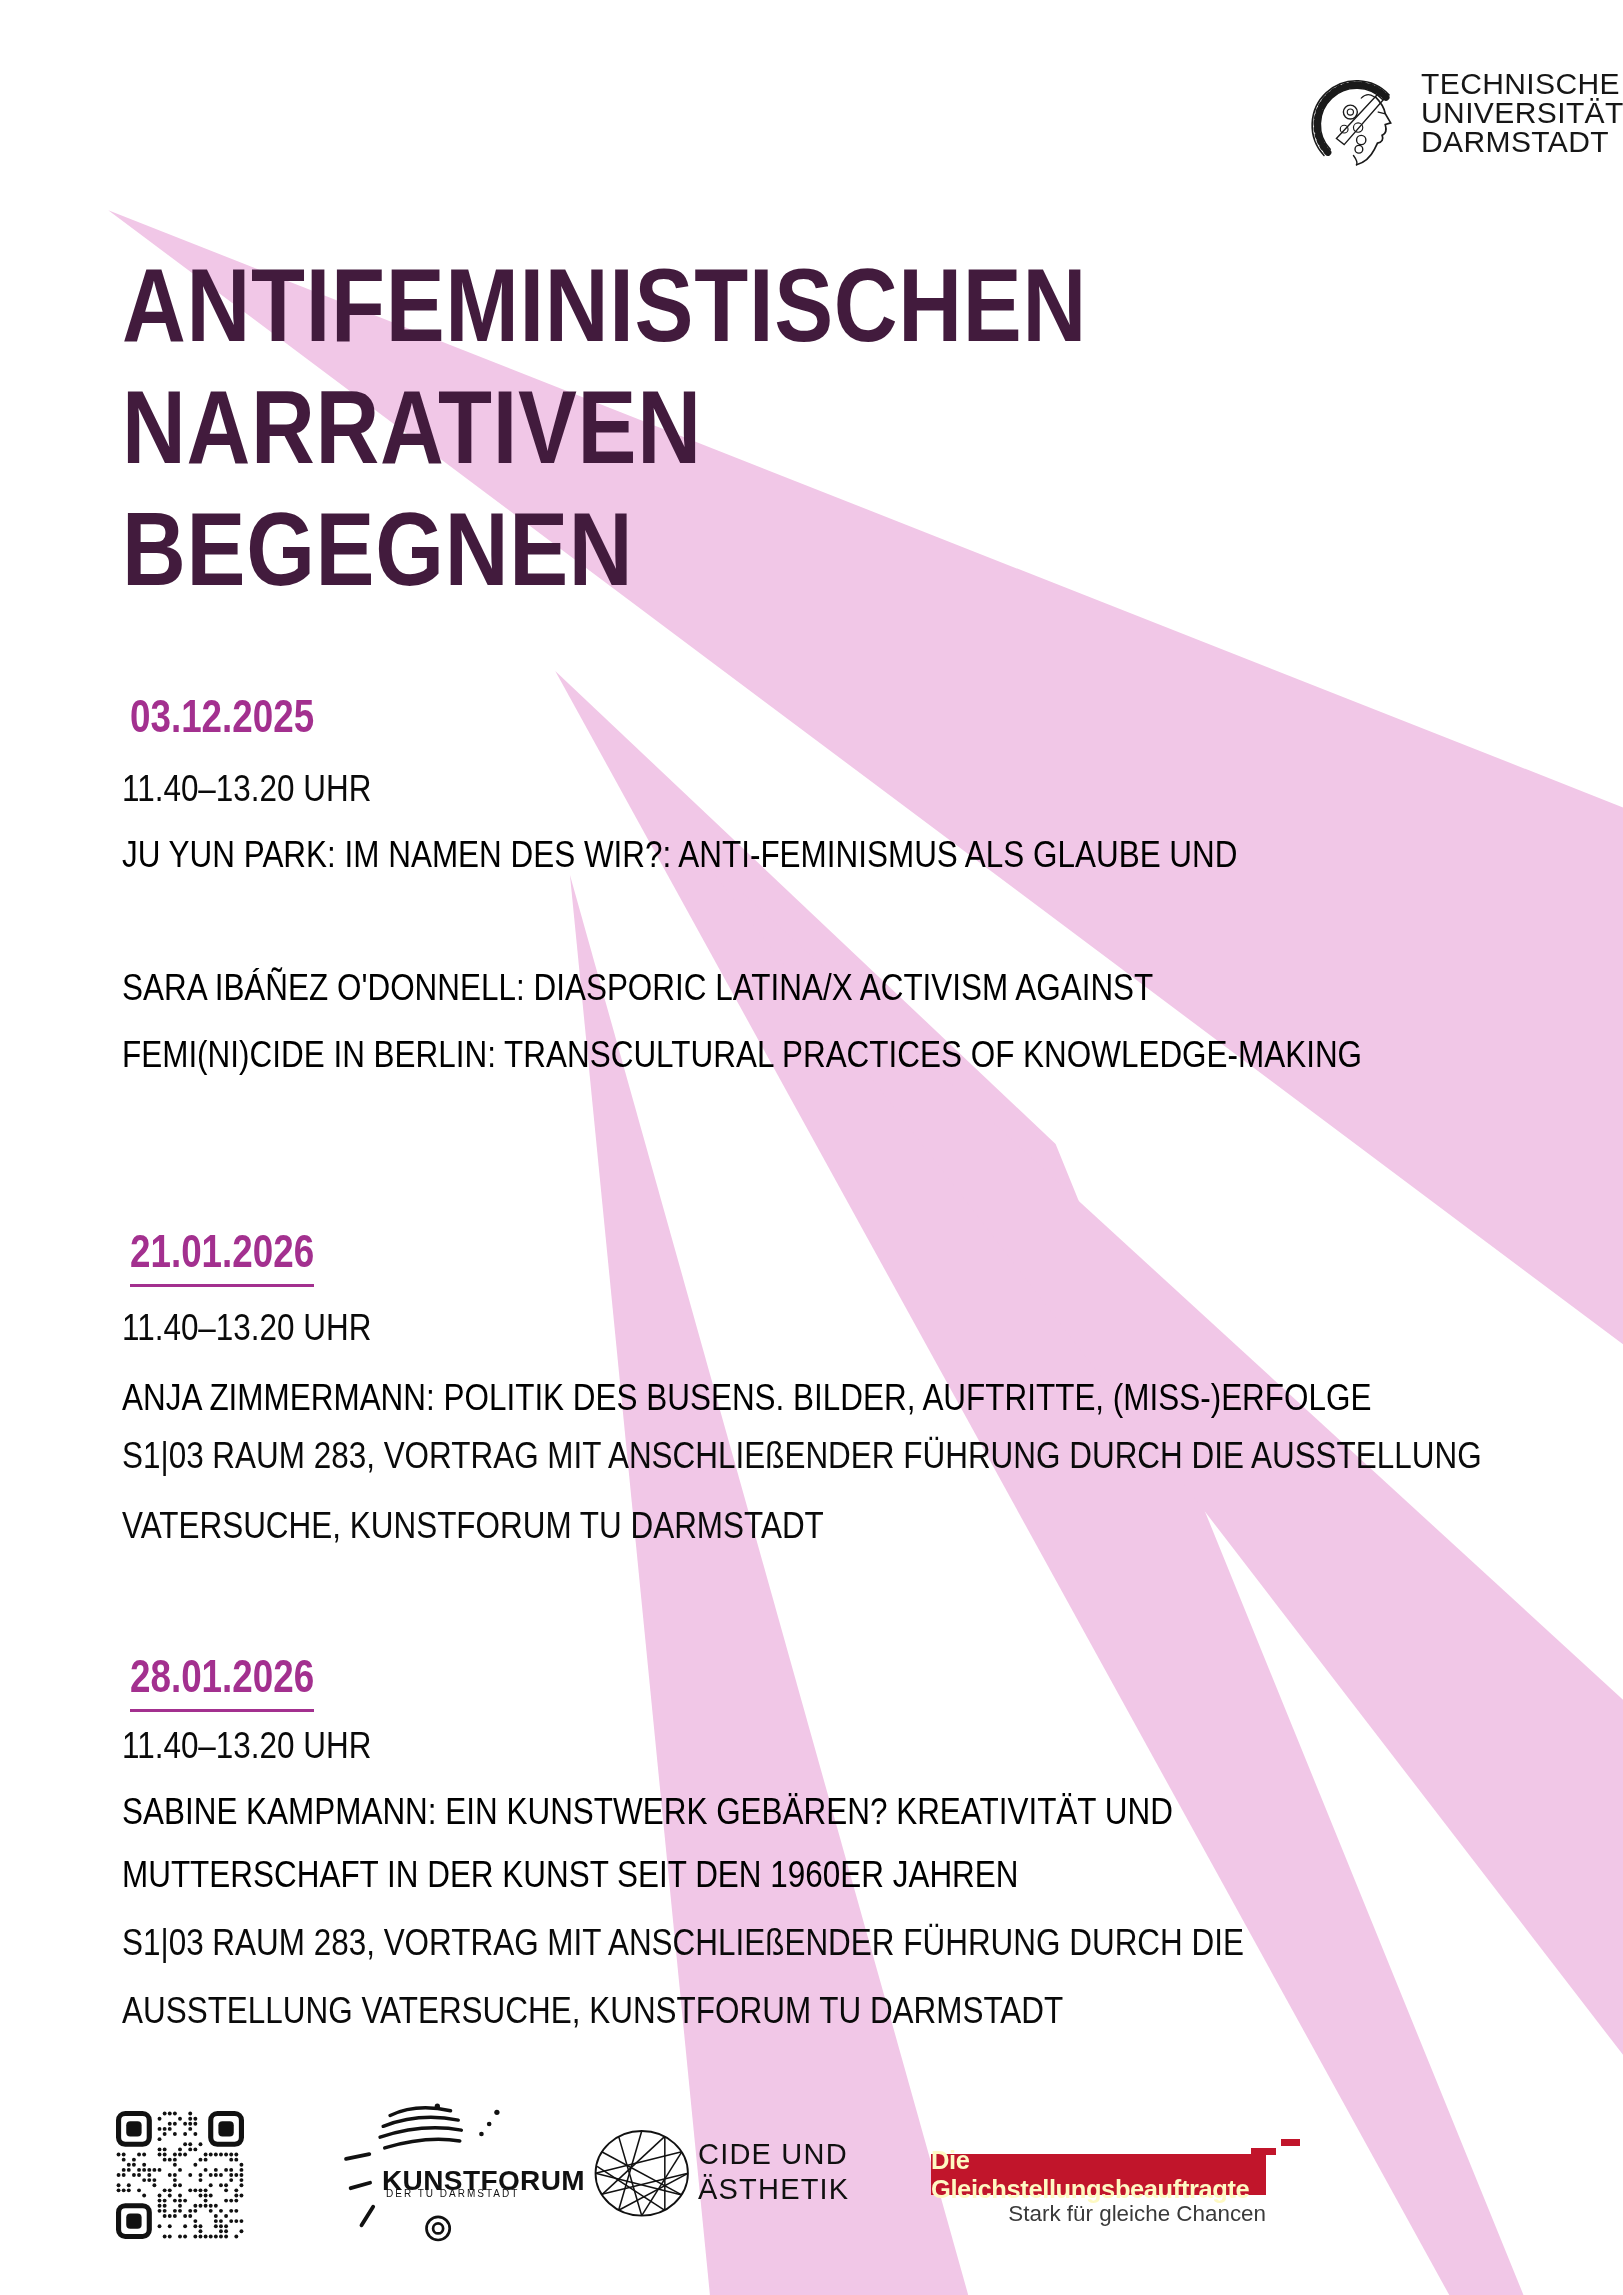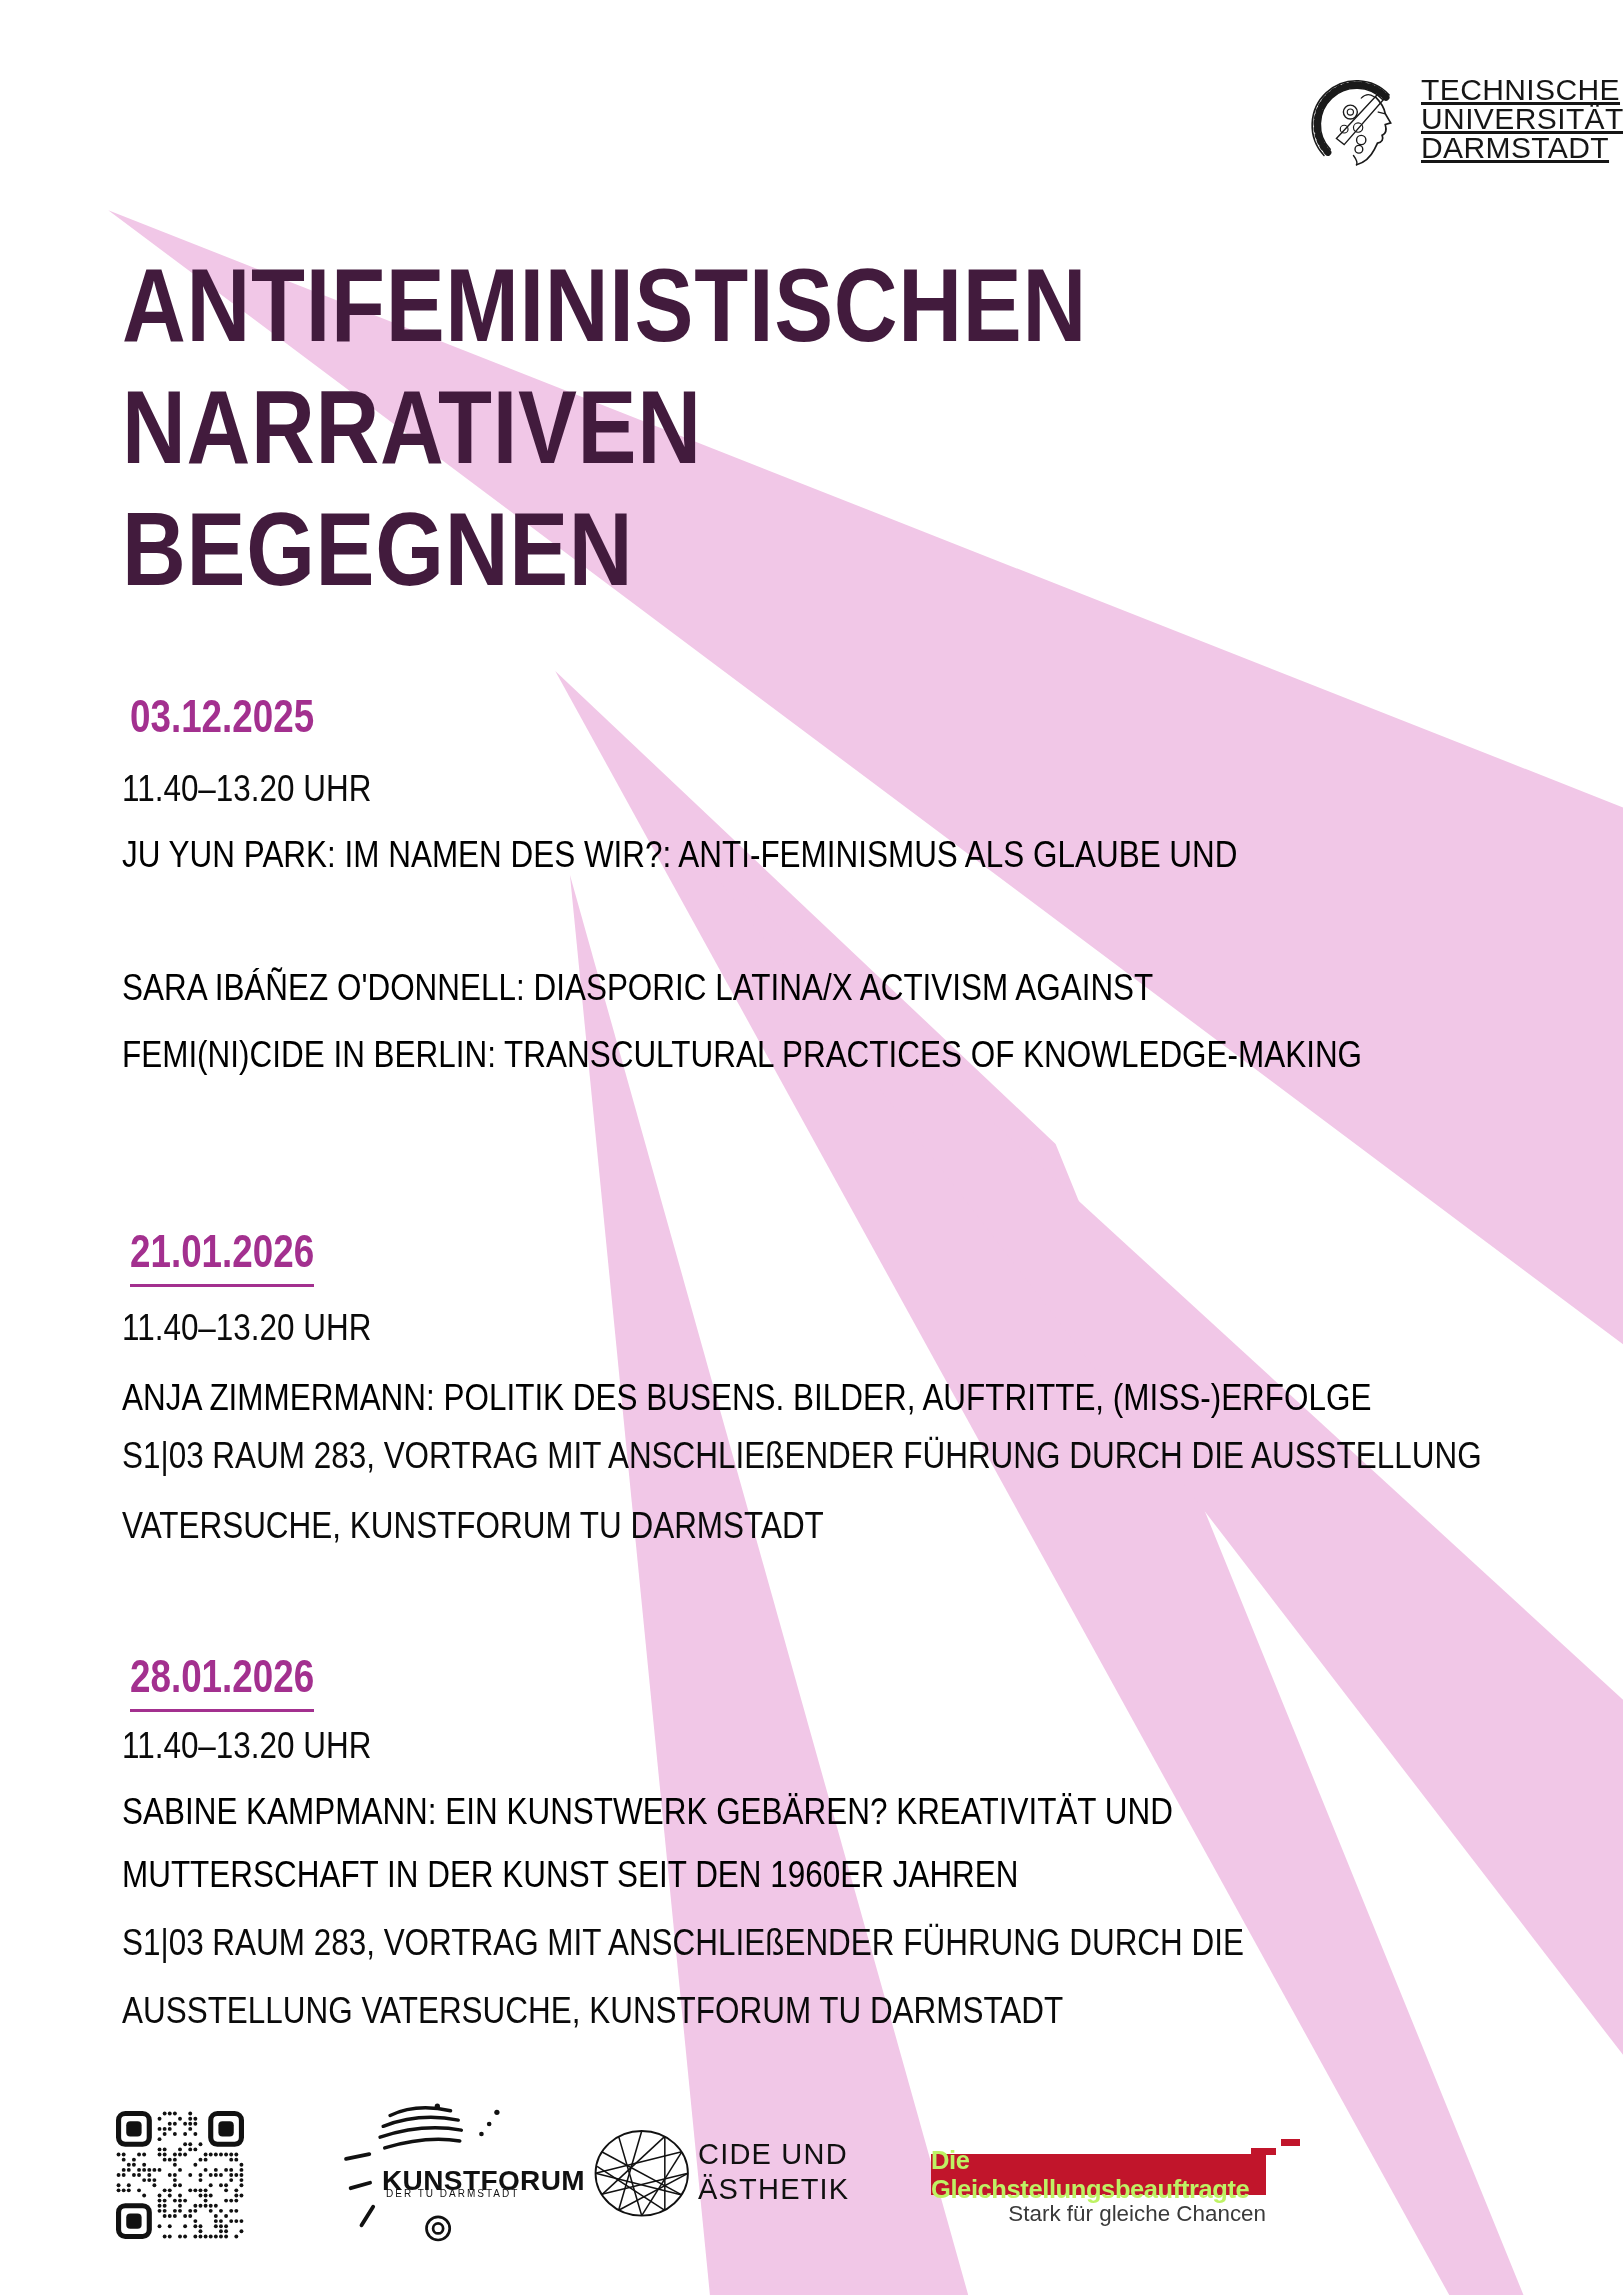--- a/index.html
+++ b/index.html
@@ -20,35 +20,35 @@
   .sx80{transform:scaleX(.80);}
   .sx85{transform:scaleX(.85);}
   .sx93{transform:scaleX(.93);}
 
   .lunchtalks{left:122px;top:107px;font-size:91px;font-weight:400;
     color:var(--title-purple);letter-spacing:0.8px;}
   .main-title{left:122px;top:244px;font-size:104px;line-height:122px;
     font-weight:700;color:var(--title-purple);letter-spacing:0.8px;}
   .main-title .cx{display:block;transform-origin:left center;transform:scaleX(.85);}
 
-  .tu-text{left:1421px;top:75px;font-size:30px;line-height:29px;
-    color:#161616;font-weight:400;letter-spacing:0.4px;text-decoration:underline;}
+  .tu-text{left:1421px;top:69px;font-size:30px;line-height:29px;
+    color:#161616;font-weight:400;letter-spacing:0.4px;}
 
   .line{position:absolute;left:122px;font-size:37px;color:#0a0a0a;}
   .line.bold{font-weight:400;color:#000;}
   .line.date{font-size:46px;font-weight:700;color:var(--date-magenta);margin-left:8px;}
   .line.date .u{border-bottom:3.1px solid var(--date-magenta);padding-bottom:7px;}
 
   .kf-name{font-size:28px;font-weight:700;letter-spacing:0.4px;color:#111;}
   .kf-sub{font-size:10px;letter-spacing:2px;color:#111;}
   .mode-text{left:698px;top:2137px;font-size:29px;line-height:35px;
     letter-spacing:1.2px;color:#101010;font-weight:400;}
   .gb-box{position:absolute;left:0;top:18px;width:335px;height:41px;
     background:var(--logo-red);display:flex;align-items:center;justify-content:center;}
-  .gb-title{color:#bef264;font-size:25.5px;font-weight:700;letter-spacing:-0.4px;}
+  .gb-title{color:#fef9c3;font-size:25.5px;font-weight:700;letter-spacing:-0.4px;}
   .gb-tag{position:absolute;right:0;top:65px;font-size:22.4px;color:#3a3a3a;}
   .gb-step{position:absolute;background:var(--logo-red);}
   svg{display:block;}
 </style>
 </head>
 <body>
 
 <div class="poster">
 
   <svg class="rays" viewBox="0 0 2100 2969" preserveAspectRatio="none">

